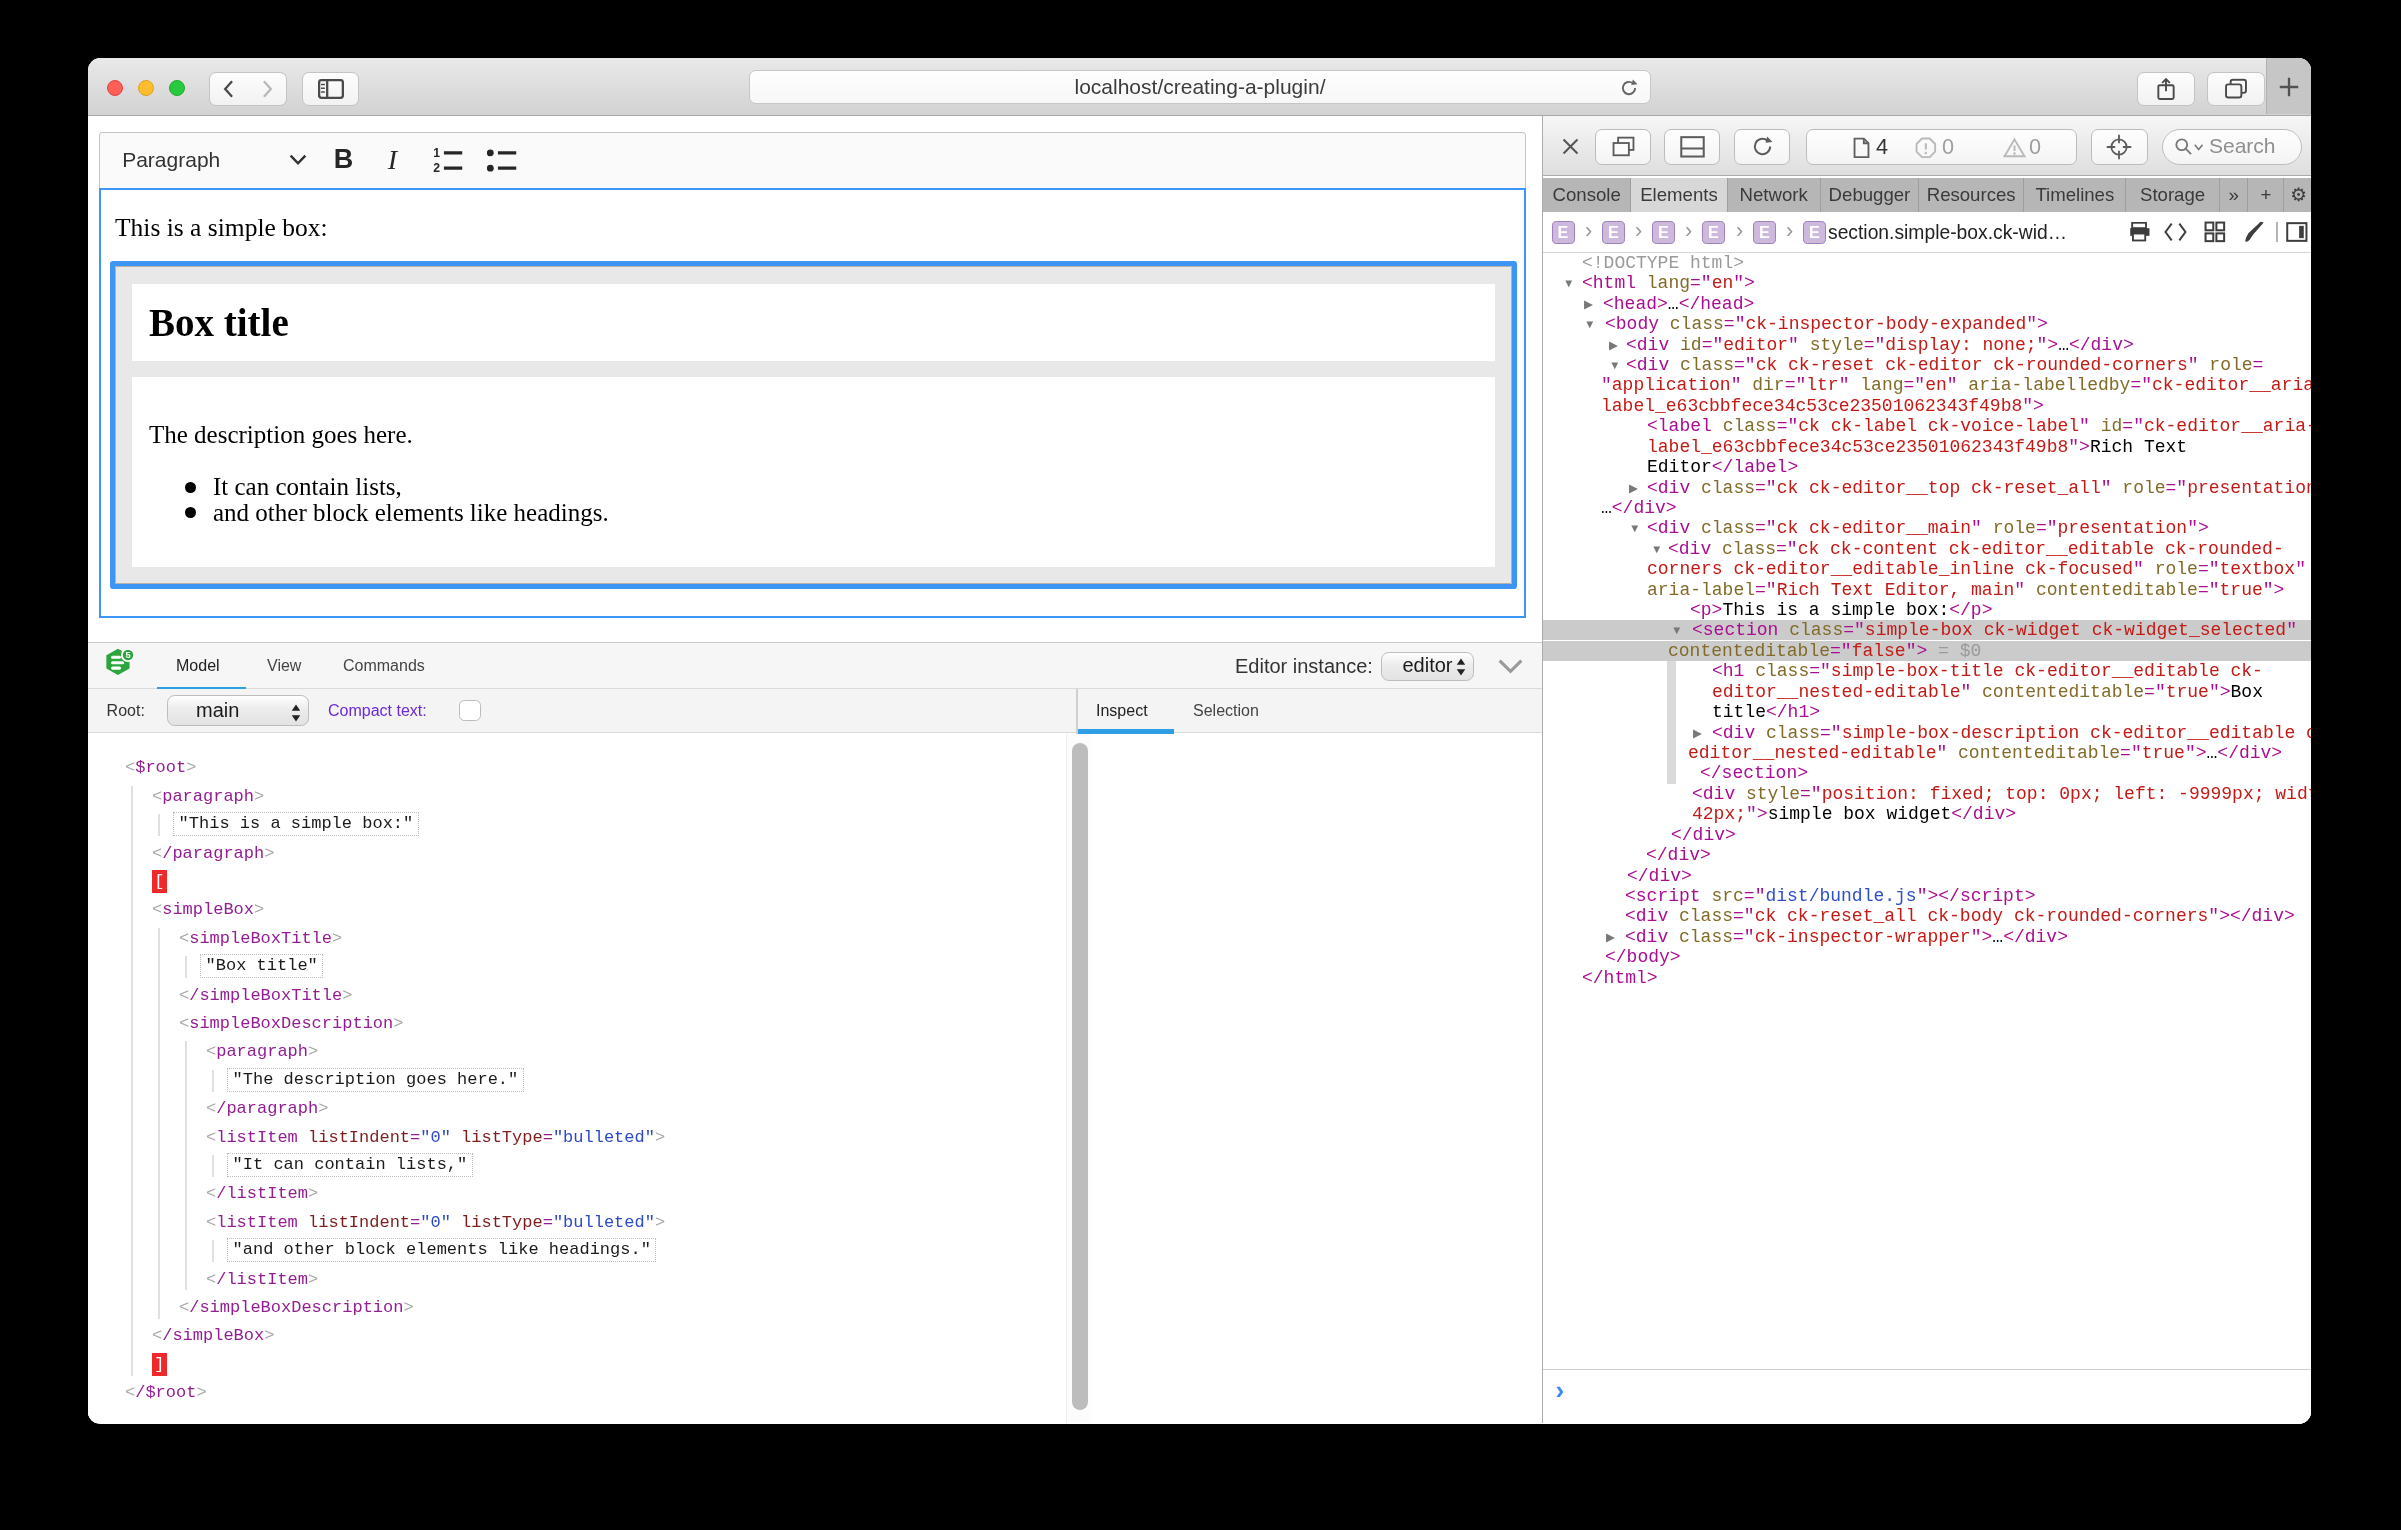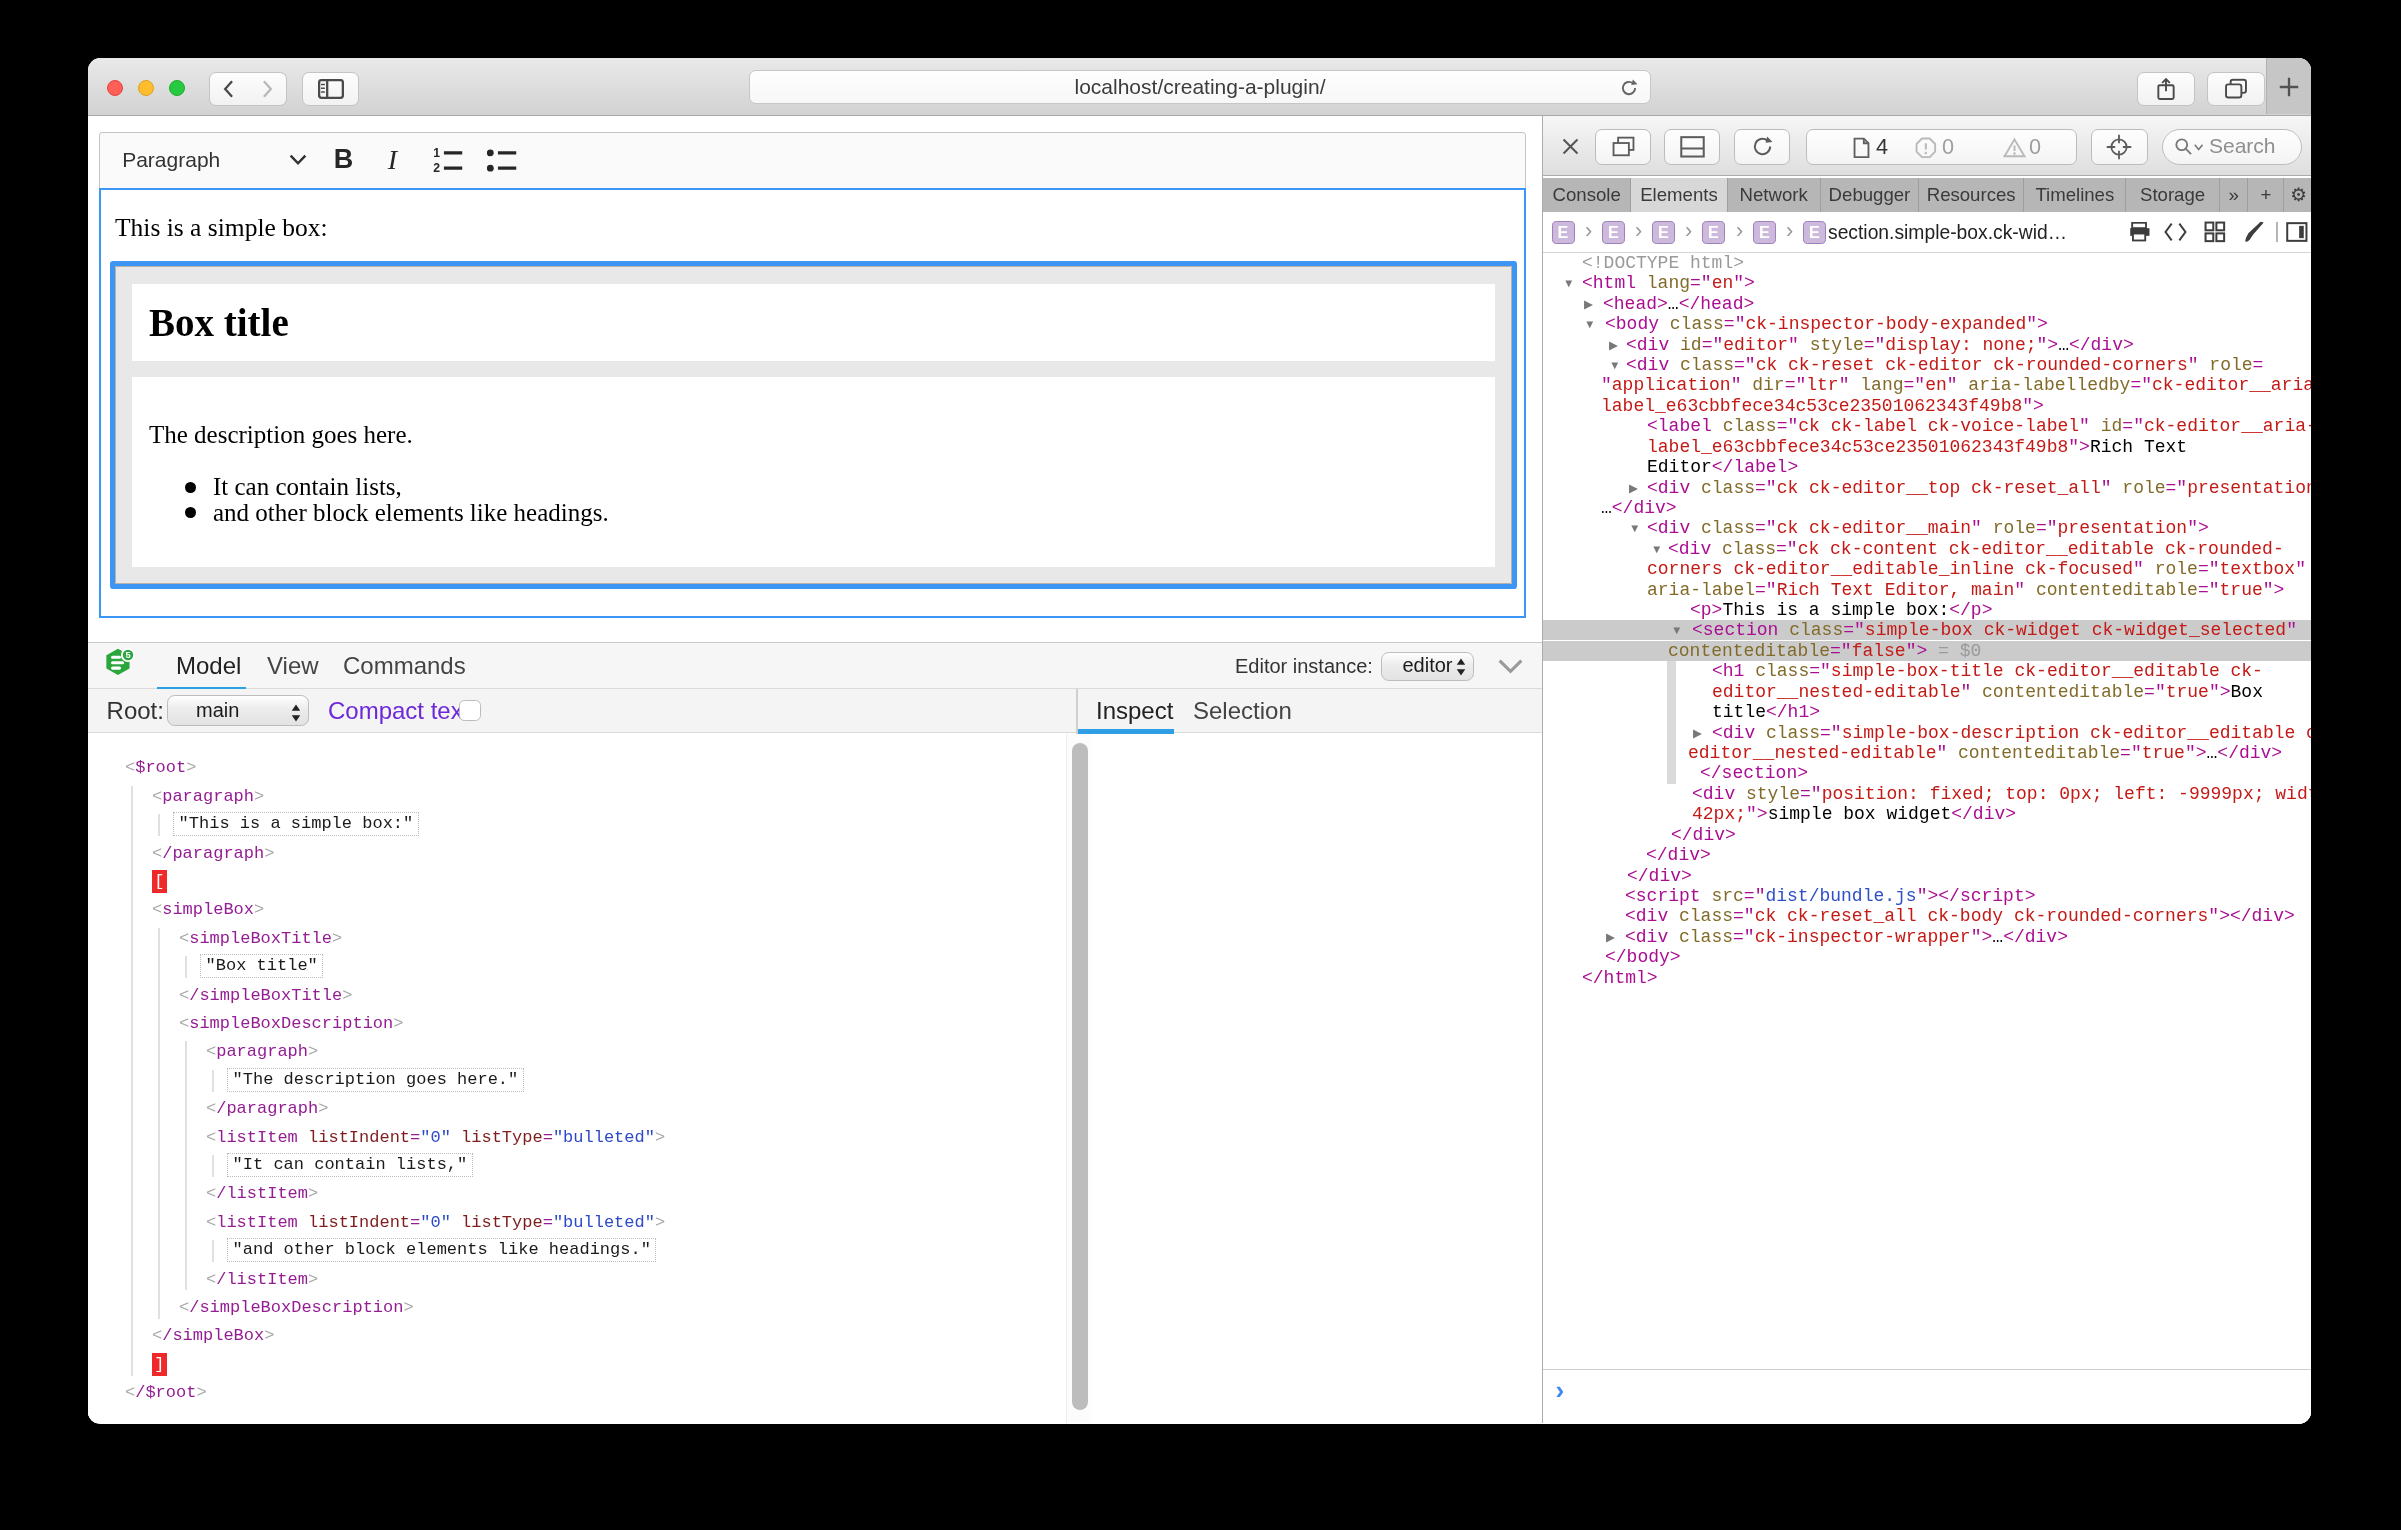--- a/index.html
+++ b/index.html
@@ -21,21 +21,21 @@
 #ckeditable{position:absolute;left:10.8px;top:72px;width:1427px;height:430px;background:#fff;border:2.3px solid #3d96f4}
 .serif{font-family:"Liberation Serif",serif}
 #widget{position:absolute;left:21.7px;top:145px;width:1407px;height:328px;border:5.4px solid #3d96f4;background:#fff;border-radius:3.1px}
 #widgetgray{position:absolute;left:0;top:0;right:0;bottom:0;background:#e8e8e8;border:0.8px solid #b9b1a6;border-radius:0.8px}
 #titlebox{position:absolute;left:44px;top:168px;width:1363px;height:77px;background:#fff}
 #descbox{position:absolute;left:44px;top:261px;width:1363px;height:190px;background:#fff}
 
 #insp{position:absolute;left:0;top:526px;width:1454px;height:781px;background:#fff;border-top:1.5px solid #c9c9c9}
 #irow1{position:absolute;left:0;top:0;width:100%;height:46px;background:#f6f6f6;border-bottom:1.5px solid #dadada}
 #irow2{position:absolute;left:0;top:46px;width:100%;height:44px;background:#f4f4f4;border-bottom:1.5px solid #dadada}
-.itab{position:absolute;top:0;font-size:24px;color:#444;line-height:46px}
+.itab{position:absolute;top:0;font-size:16px;color:#444;line-height:46px}
 #iunderline{position:absolute;left:69px;top:44px;width:89px;height:4.6px;background:#2e9fe6}
 #iunderline2{position:absolute;left:990px;top:86px;width:96px;height:4.6px;background:#2e9fe6}
 #itree{position:absolute;left:16px;top:91px;width:988px;height:691px;background:#fff;overflow:hidden}
 #ipane{position:absolute;left:990px;top:91px;width:464px;height:691px;background:#f7f7f7}
 #ivdiv{position:absolute;left:988px;top:46px;width:1.5px;height:735px;background:#cfcfcf}
 .tline,.tred{position:absolute;font-family:"Liberation Mono",monospace;font-size:17px;line-height:23px;white-space:pre}
 .tstr{position:absolute;font-family:"Liberation Mono",monospace;font-size:17px;line-height:21.7px;white-space:pre;border:1.5px dotted #bdbdbd;padding:0 4.6px;color:#1a1a1a;background:#fff}
 .tred{background:#ef2929;color:#fff;padding:0 2.3px;line-height:23px}
 .tp{color:#941d94}.tg{color:#a6a6a6}.ta{color:#7f1d1d}.tv{color:#2c49c8}
 

